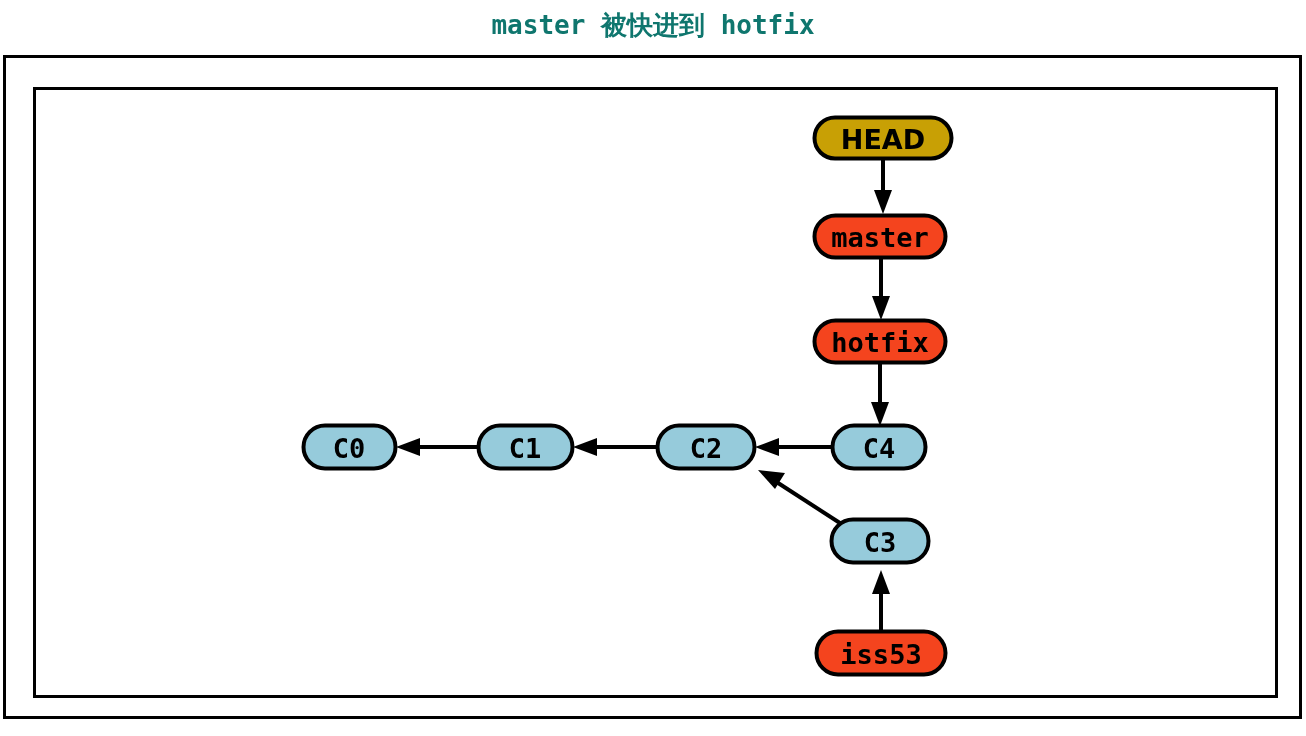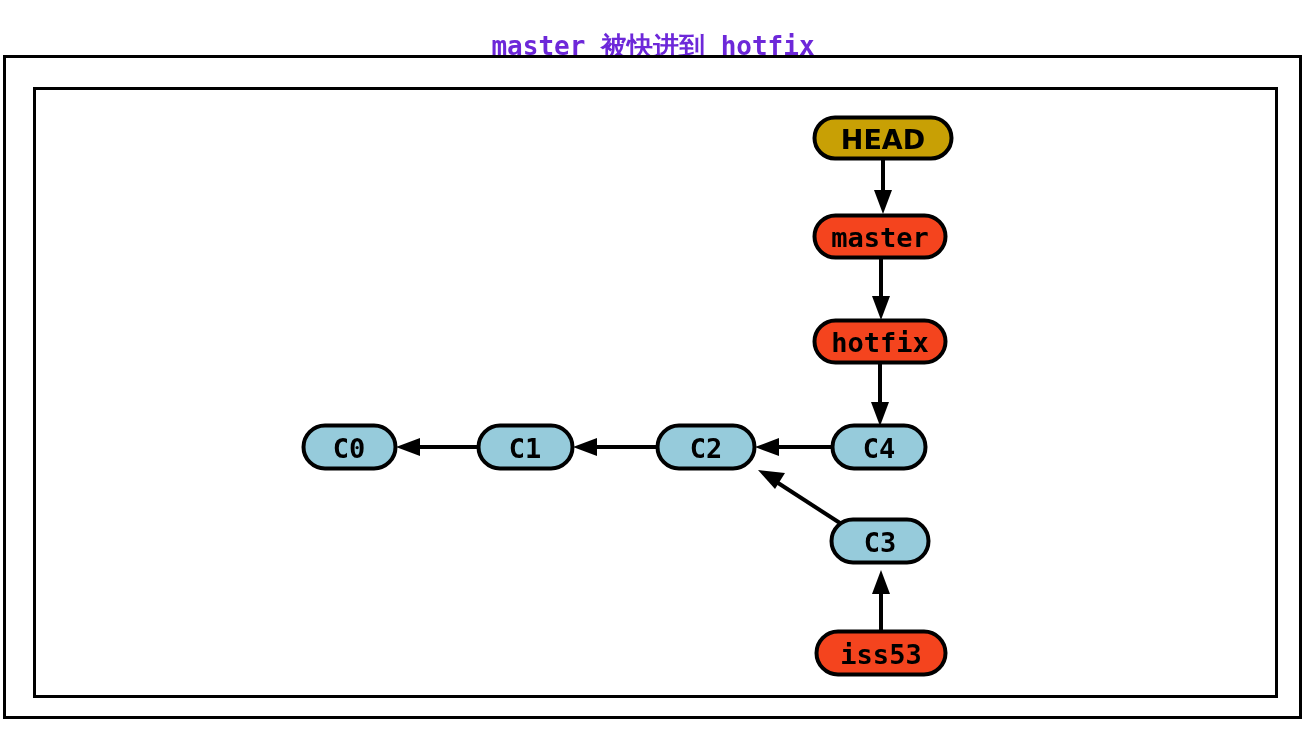--- a/index.html
+++ b/index.html
@@ -20,24 +20,23 @@
   }
   #diagram-title {
     position: absolute;
     left: 0;
     top: 8px;
     width: 1306px;
     text-align: center;
     font-family: "DejaVu Sans Mono", monospace;
     font-size: 26px;
     font-weight: bold;
-    color: #6d28d9;
+    color: #0f766e;
     letter-spacing: 0px;
     white-space: pre;
-    margin-top: 21px;
   }
   #canvas-svg {
     position: absolute;
     left: 0;
     top: 0;
   }
   .node-label {
     font-family: "DejaVu Sans Mono", monospace;
     font-weight: bold;
     font-size: 27px;

